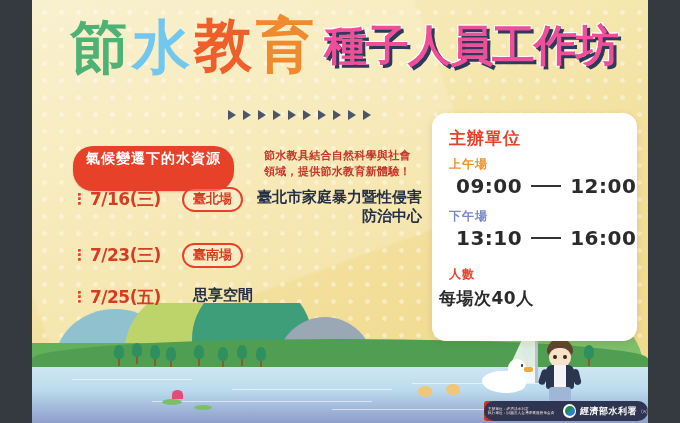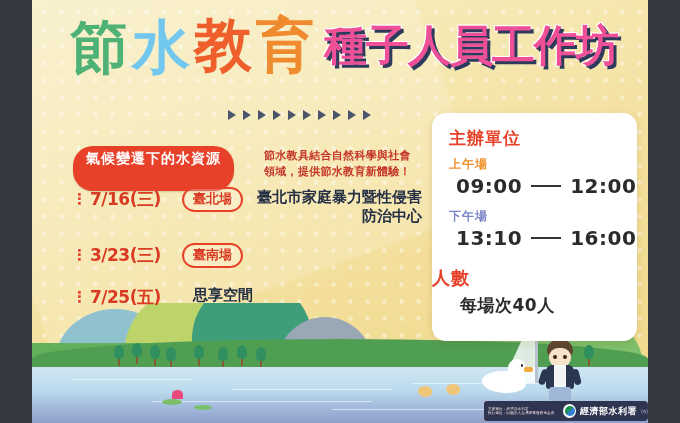--- a/index.html
+++ b/index.html
@@ -86,23 +86,23 @@
   .card-h{color:#e8412a;font-size:17px;font-weight:700;margin:14px 0 6px 17px;letter-spacing:1px;
           font-family:"DejaVu Sans","Liberation Sans",sans-serif;}
   .slot-lbl{font-size:12px;font-weight:700;margin:0 0 1px 17px;letter-spacing:1px;
             font-family:"DejaVu Sans","Liberation Sans",sans-serif;}
   .lbl-am{color:#f0912d;}
   .lbl-pm{color:#7b86c8;}
   .slot-time{display:flex;align-items:center;margin:0 0 10px 24px;color:#2b2b2b;
              font-size:20px;font-weight:700;letter-spacing:.5px;
              font-family:"DejaVu Sans","Liberation Sans",sans-serif;}
   .slot-time .dash{display:inline-block;width:30px;height:2px;background:#333;margin:0 9px;}
-  .card-h2{color:#e8412a;font-size:18px;font-weight:700;margin:16px 0 4px 0;letter-spacing:1px;
+  .card-h2{color:#e8412a;font-size:12px;font-weight:700;margin:16px 0 4px 17px;letter-spacing:1px;
            font-family:"DejaVu Sans","Liberation Sans",sans-serif;}
-  .cap{margin-left:28px;color:#2b2b2b;font-size:17px;font-weight:700;letter-spacing:.5px;
+  .cap{margin-left:7px;color:#2b2b2b;font-size:17px;font-weight:700;letter-spacing:.5px;
        font-family:"DejaVu Sans","Liberation Sans",sans-serif;}
 
   
   .scene{position:absolute;left:0;right:0;bottom:0;height:120px;z-index:10;overflow:hidden;}
   .hillA{position:absolute;left:28px;bottom:48px;width:110px;height:66px;background:#8fc1cf;
          border-radius:56px 56px 0 0;transform:scaleX(1.1);}
   .hillB{position:absolute;left:92px;bottom:48px;width:130px;height:86px;background:#bcd46a;
          border-radius:70px 70px 0 0;}
   .hillC{position:absolute;left:160px;bottom:48px;width:120px;height:96px;background:#3f9e7a;
          border-radius:62px 62px 0 0;}
@@ -145,21 +145,21 @@
   .boy .a1{left:2px;transform:rotate(18deg);} .boy .a2{right:2px;transform:rotate(-14deg);}
   .boy .legs{position:absolute;left:11px;top:48px;width:22px;height:14px;background:#9fb6d6;border-radius:3px;}
 
   
   .sail{position:absolute;right:112px;bottom:40px;width:0;height:0;z-index:11;
         border-left:34px solid transparent;border-bottom:74px solid rgba(255,255,255,.82);}
   .mast{position:absolute;right:110px;bottom:40px;width:3px;height:74px;background:#b9c3cf;z-index:12;}
 
   
   .footer{position:absolute;left:452px;bottom:2px;width:164px;height:20px;z-index:40;
-          background:#2f3550;border-radius:4px;display:flex;align-items:center;}
+          background:#2f3550;border-radius:10px;display:flex;align-items:center;}
   .f-left{width:74px;margin-left:4px;line-height:1.15;}
   .f-left div{color:#f0dede;font-size:3.6px;letter-spacing:.1px;white-space:nowrap;
               font-family:"DejaVu Sans","Liberation Sans",sans-serif;}
   .f-logo{width:14px;height:14px;border-radius:50%;background:#fff;margin:0 4px;position:relative;}
   .f-logo::after{content:"";position:absolute;left:2px;top:2px;width:10px;height:10px;border-radius:50%;
                  background:linear-gradient(135deg,#1f8f4f 0%,#1f8f4f 50%,#2f7fd0 50%,#2f7fd0 100%);}
   .f-org{color:#fff;font-size:9px;font-weight:700;letter-spacing:.5px;white-space:nowrap;
          font-family:"DejaVu Sans","Liberation Sans",sans-serif;}
   .f-tiny{color:#aab;font-size:5px;margin-left:4px;}
   .redpill2{position:absolute;left:452px;bottom:2px;width:52px;height:20px;background:#c0392b;
@@ -295,21 +295,21 @@
 
     <div class="events">
       <div class="ev">
         <span class="colon">⋮</span>
         <span class="date">7/16(三)</span>
         <span class="badge">臺北場</span>
         <span class="venue">臺北市家庭暴力暨性侵害防治中心</span>
       </div>
       <div class="ev">
         <span class="colon">⋮</span>
-        <span class="date">3/23(三)</span>
+        <span class="date">7/23(三)</span>
         <span class="badge">臺南場</span>
       </div>
       <div class="ev">
         <span class="colon">⋮</span>
         <span class="date">7/25(五)</span>
         <span class="venue">思享空間</span>
       </div>
     </div>
 
     <div class="card">

